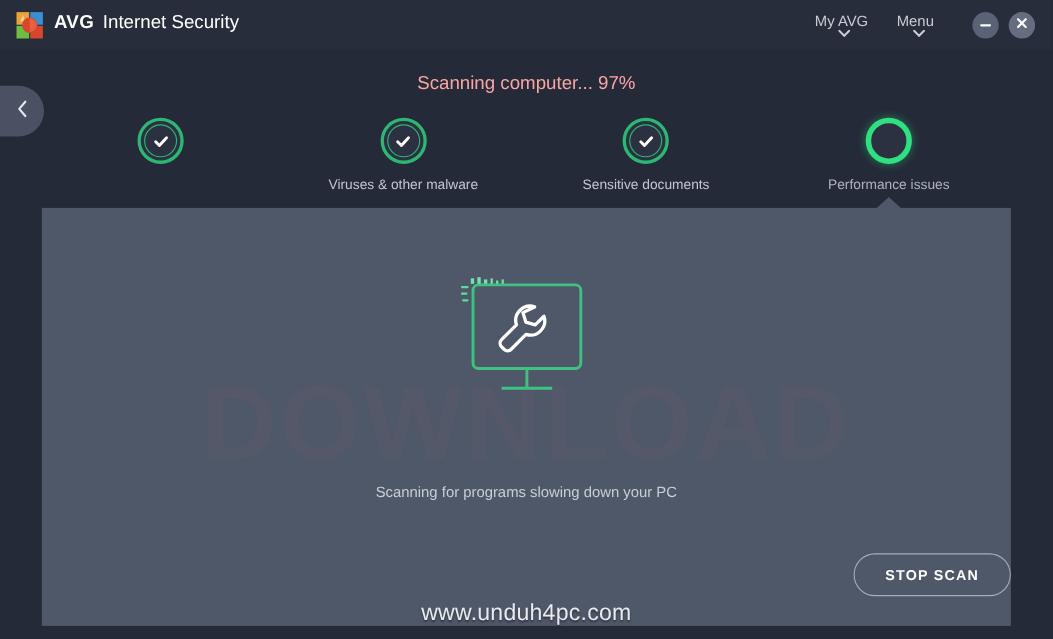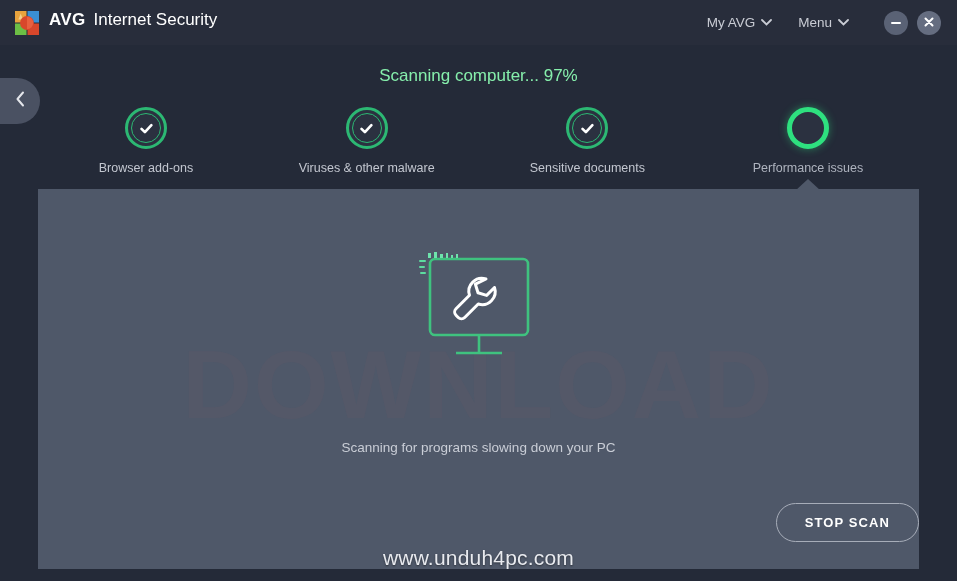--- a/index.html
+++ b/index.html
@@ -61,20 +61,21 @@
     align-items: center;
     margin-right: 16px;
   }
   .menu-item {
     color: #c9ccd4;
     font-size: 13.5px;
     display: flex;
     align-items: center;
     margin-right: 26px;
     cursor: default;
+    flex-direction: column;
   }
   .menu-item .chev {
     margin-left: 6px;
     display: inline-block;
     line-height: 0;
   }
   .win-btn {
     width: 24px;
     height: 24px;
     border-radius: 50%;
@@ -110,21 +111,21 @@
     cursor: pointer;
   }
 
   
   .scan-status {
     position: absolute;
     top: 66px;
     left: 0;
     width: 957px;
     text-align: center;
-    color: #86efac;
+    color: #fca5a5;
     font-size: 17px;
   }
 
   
   .stepper {
     position: absolute;
     top: 107px;
     left: 0;
     width: 957px;
     height: 75px;
@@ -349,21 +350,20 @@
     </div>
     <div id="steps-host">
         <div class="step" style="left: 146px;">
           <div class="node done">
             <span class="inner">
               <svg width="17" height="17" viewBox="0 0 17 17">
                 <path d="M3.5 8.8 L6.9 12.2 L13.4 5.2" stroke="#ffffff" stroke-width="2.6" fill="none" stroke-linecap="round" stroke-linejoin="round"></path>
               </svg>
             </span>
           </div>
-          <div class="step-label">Browser add-ons</div>
         </div>
         <div class="step" style="left: 366.667px;">
           <div class="node done">
             <span class="inner">
               <svg width="17" height="17" viewBox="0 0 17 17">
                 <path d="M3.5 8.8 L6.9 12.2 L13.4 5.2" stroke="#ffffff" stroke-width="2.6" fill="none" stroke-linecap="round" stroke-linejoin="round"></path>
               </svg>
             </span>
           </div>
           <div class="step-label">Viruses &amp; other malware</div>

